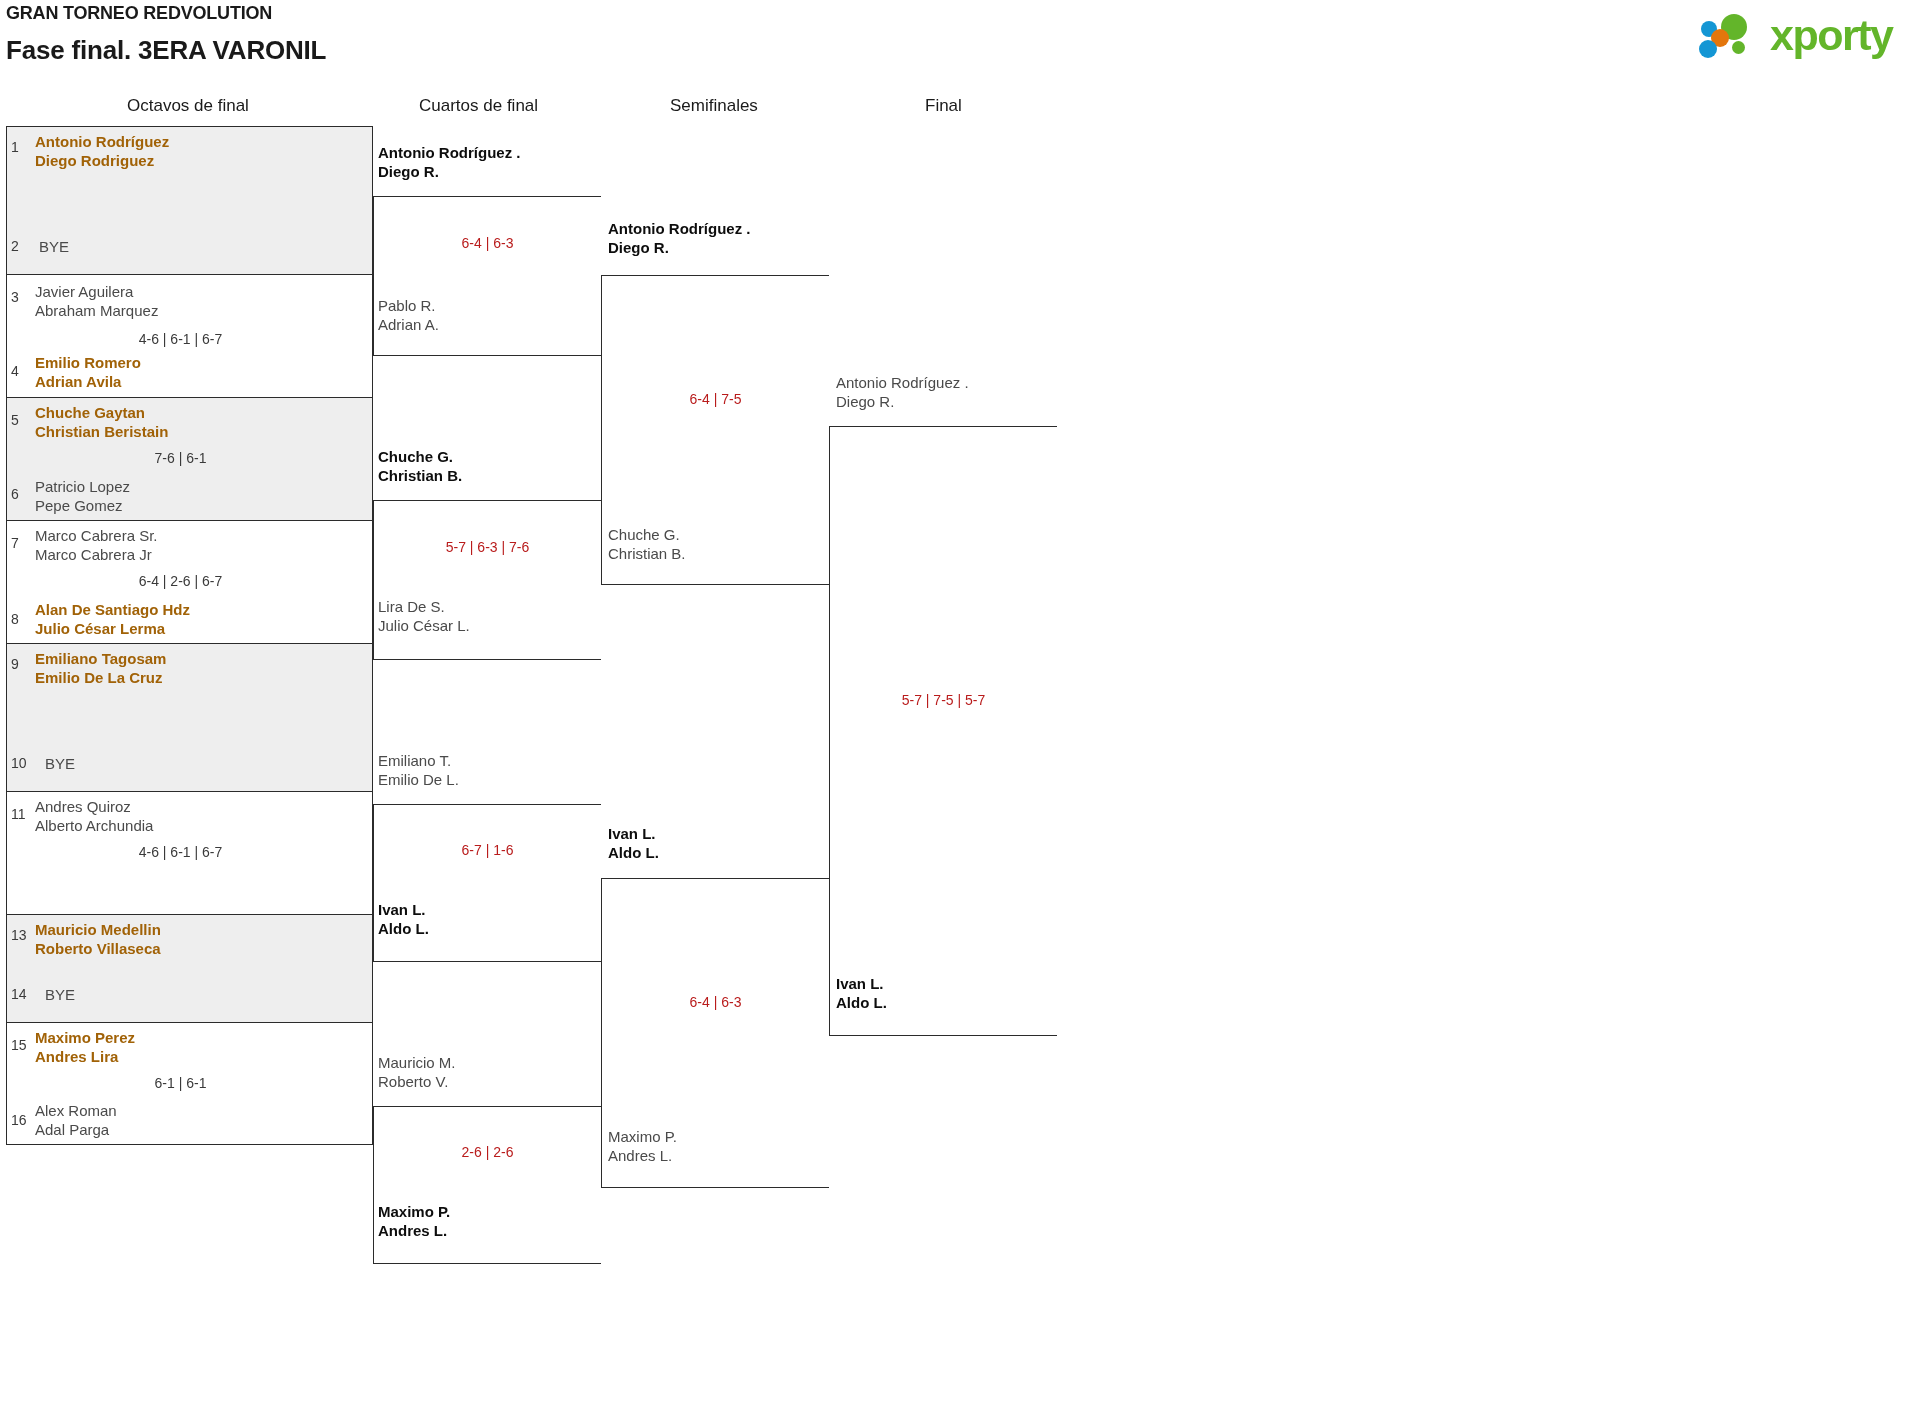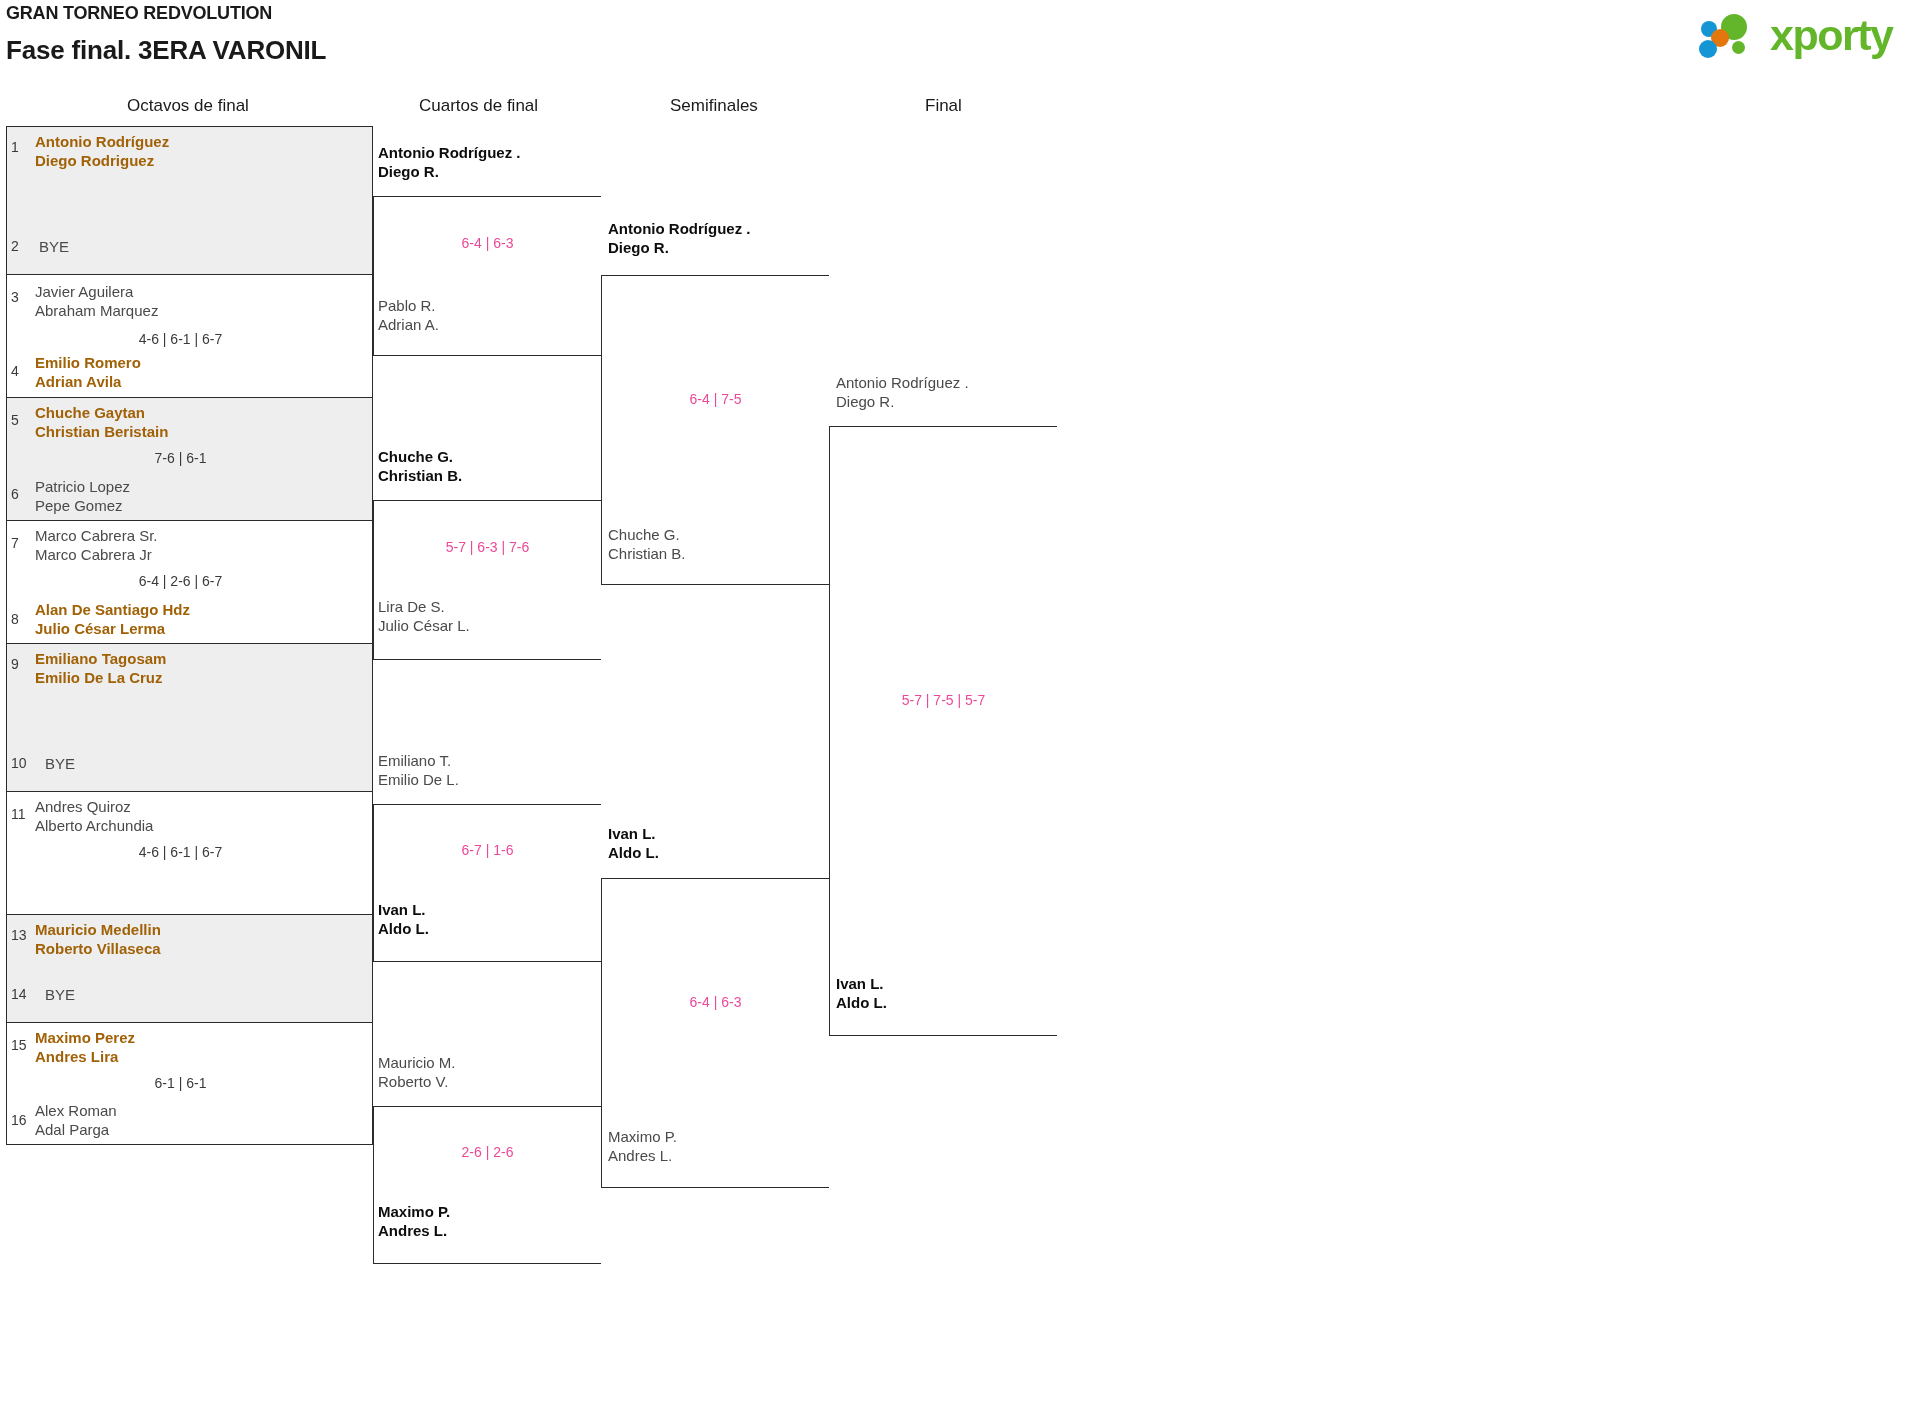--- a/index.html
+++ b/index.html
@@ -103,21 +103,21 @@
     position: absolute;
     border: 1px solid #2b2b2b;
     border-right: none;
     background: transparent;
   }
   .bbox-score {
     position: absolute;
     width: 100%;
     text-align: center;
     font-size: 14px;
-    color: #ec4899;
+    color: #b91c1c;
   }
   .adv {
     position: absolute;
     font-size: 15px;
     line-height: 1.24;
     color: #4a4a4a;
     white-space: nowrap;
   }
   .adv.win { color: #0d0d0d; font-weight: bold; }
 </style>

